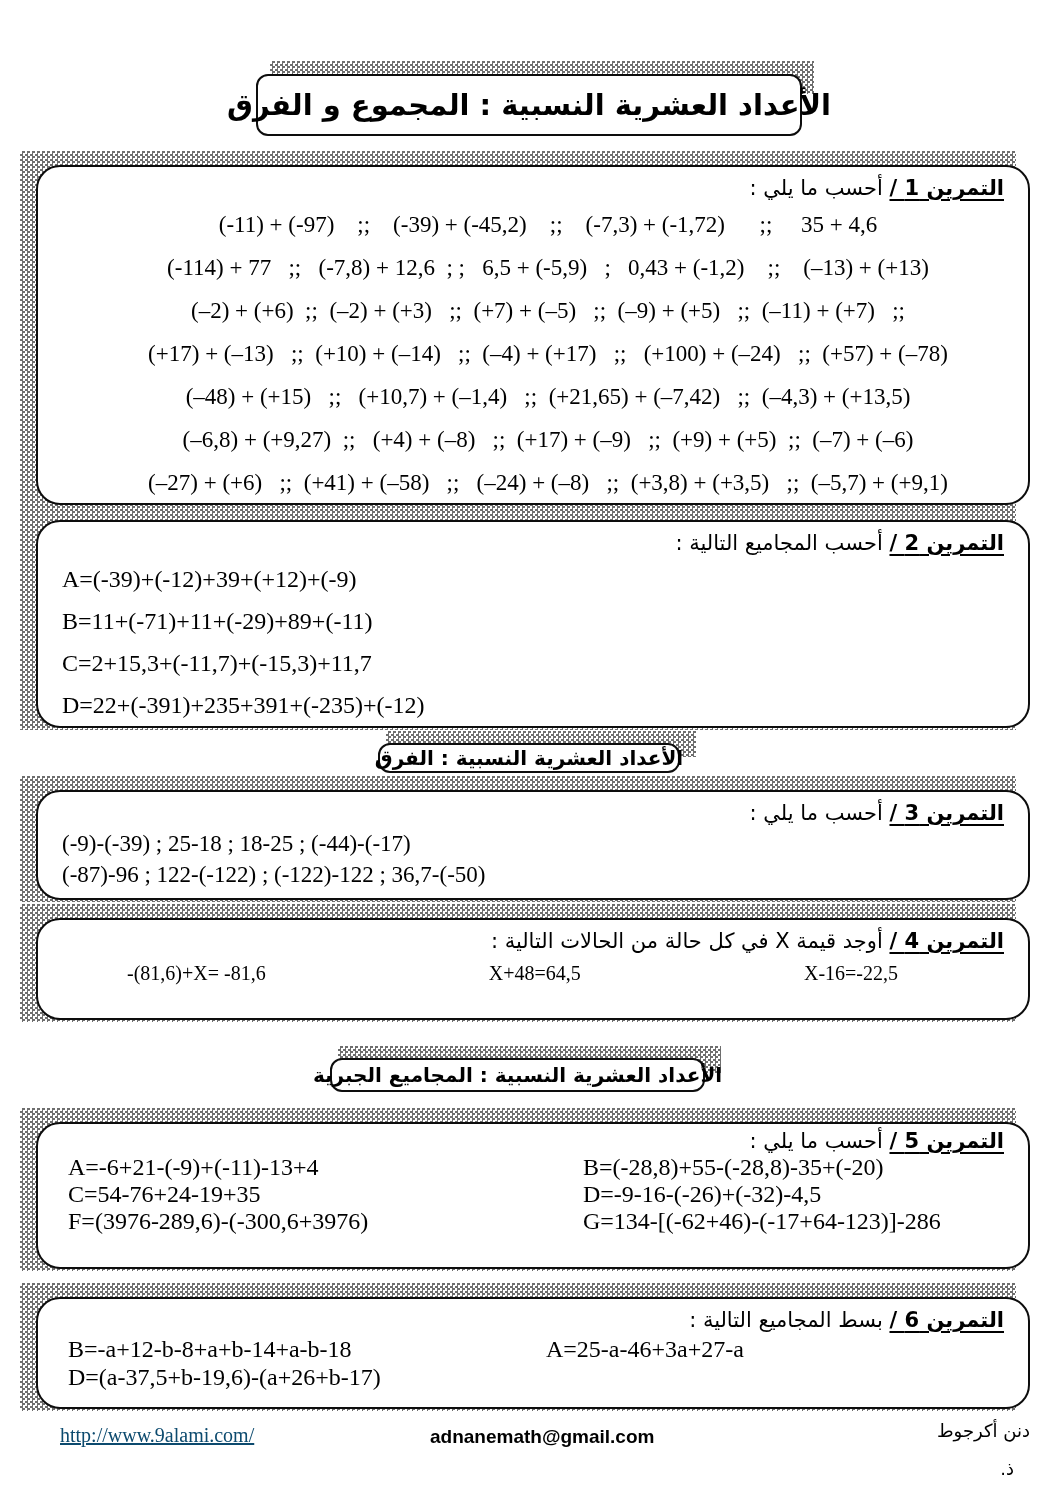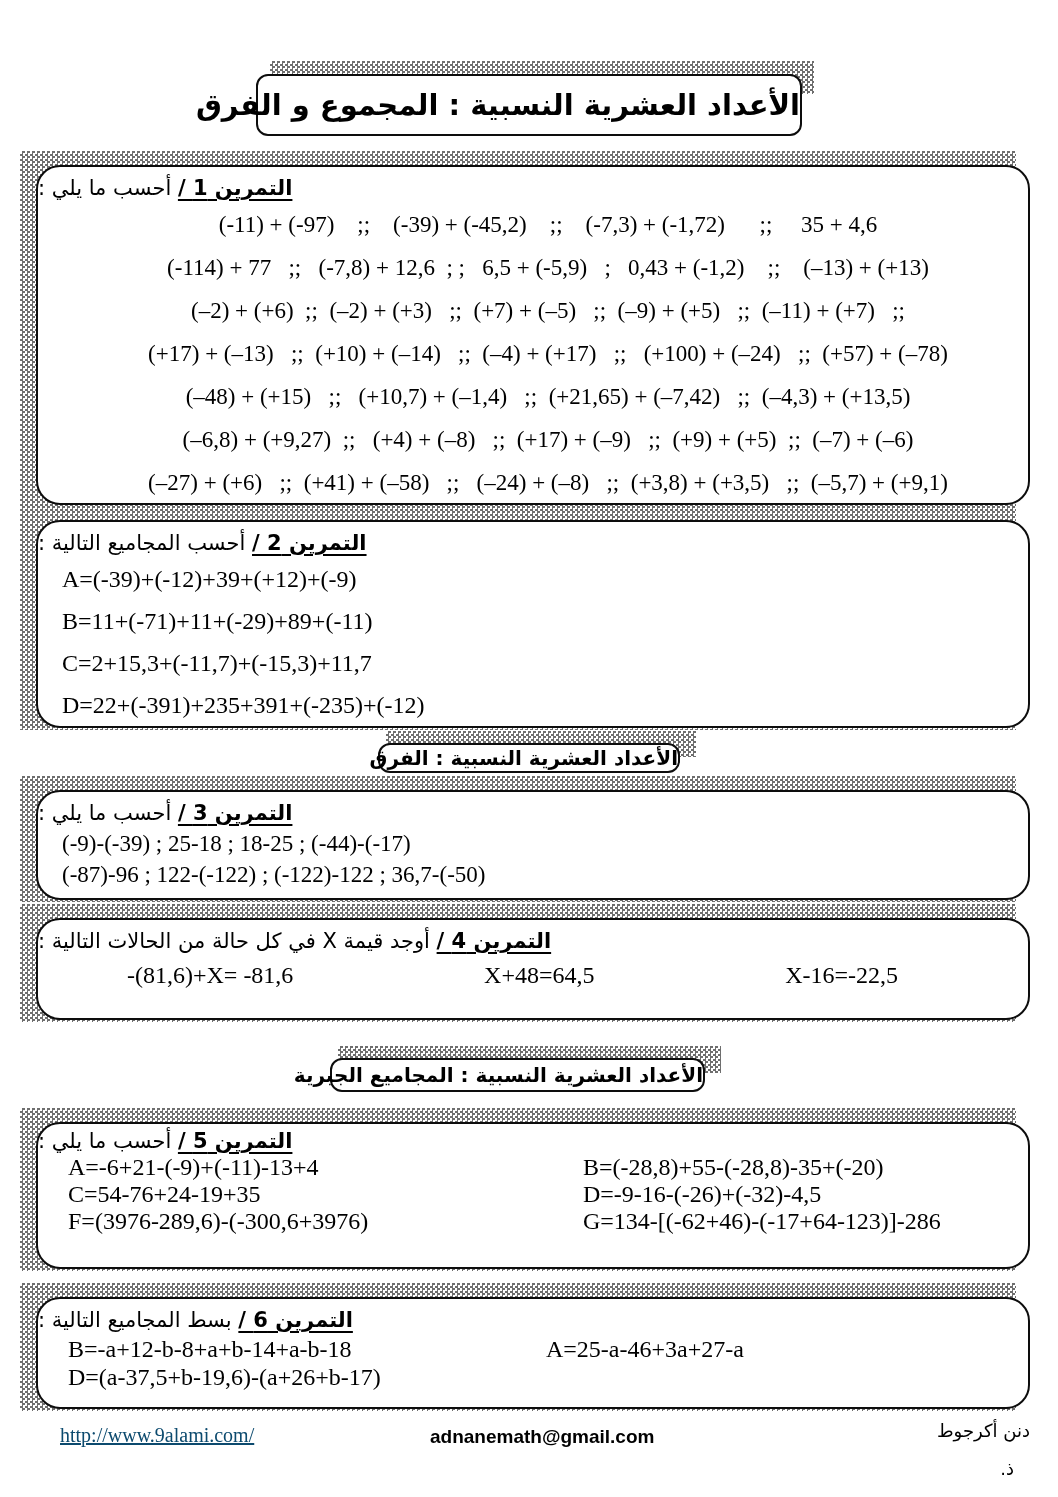--- a/index.html
+++ b/index.html
@@ -14,40 +14,40 @@
     background:repeating-conic-gradient(#6e6e6e 0% 25%, #ffffff 0% 50%);
     background-size:5px 5px;
   }
   .wrap-ex::before   { top:-14px; left:-16px; right:14px; bottom:-2px; }
   .wrap-title::before{ top:-13px; right:-12px; left:14px; bottom:68%; }
   .wrap-sect::before { top:-12px; right:-16px; left:8px;  bottom:55%; }
   .box {
     position:relative; z-index:1; width:100%; height:100%;
     background:#fff; border:2px solid #0d0d0d; border-radius:24px;
   }
-  .tbox { border-radius:12px; display:flex; align-items:center; justify-content:flex-end; }
+  .tbox { border-radius:12px; display:flex; align-items:center; justify-content:center; }
   .artext { font-family:"DejaVu Sans", sans-serif; }
   .main-title { font-size:29px; font-weight:bold; white-space:nowrap; direction:rtl; }
   .sect-title { font-size:20px; font-weight:bold; white-space:nowrap; direction:rtl; }
   .exhead {
-    direction:rtl; text-align:left; padding:6px 24px 0 0;
+    direction:rtl; text-align:right; padding:6px 24px 0 0;
     font-family:"DejaVu Sans", sans-serif; font-size:21px; line-height:30px;
   }
   .exlabel { font-weight:bold; text-decoration:underline; text-underline-offset:4px; text-decoration-thickness:2px; }
   .mline  { white-space:pre-wrap; font-size:23px; padding-left:30px; }
   .ex1 .mline { line-height:43px;text-align:center; }
   .ex2 .mline { font-size:24px; line-height:42px; padding-left:24px; }
   .ex3 .mline { line-height:31px; padding-left:24px; }
   .cols { display:grid; padding-left:30px; font-size:24px; line-height:27px; }
   .ex5 .cols { grid-template-columns:515px 1fr; }
   .ex6 .cols { grid-template-columns:478px 1fr; line-height:28px; }
   .ex5 .exhead { padding-top:4px; line-height:26px; }
   .xrow {
     display:flex; justify-content:space-between;
-    font-size:24px; padding:6px 130px 0 89px;text-align:right;
+    font-size:20px; padding:6px 130px 0 89px;text-align:right;
   }
   .footer-item { position:absolute; font-size:19px; }
   .f-link { color:#0c4a6e; text-decoration:underline; font-size:20px; }
   .f-email { font-family:"Liberation Sans", sans-serif; font-weight:bold; }
   .f-name, .f-initial { font-family:"DejaVu Sans", sans-serif; font-size:18px; direction:rtl; }
 </style>
 </head>
 <body>
 
 <div class="shadow wrap-title" style="left:256px; top:74px; width:546px; height:62px;">

